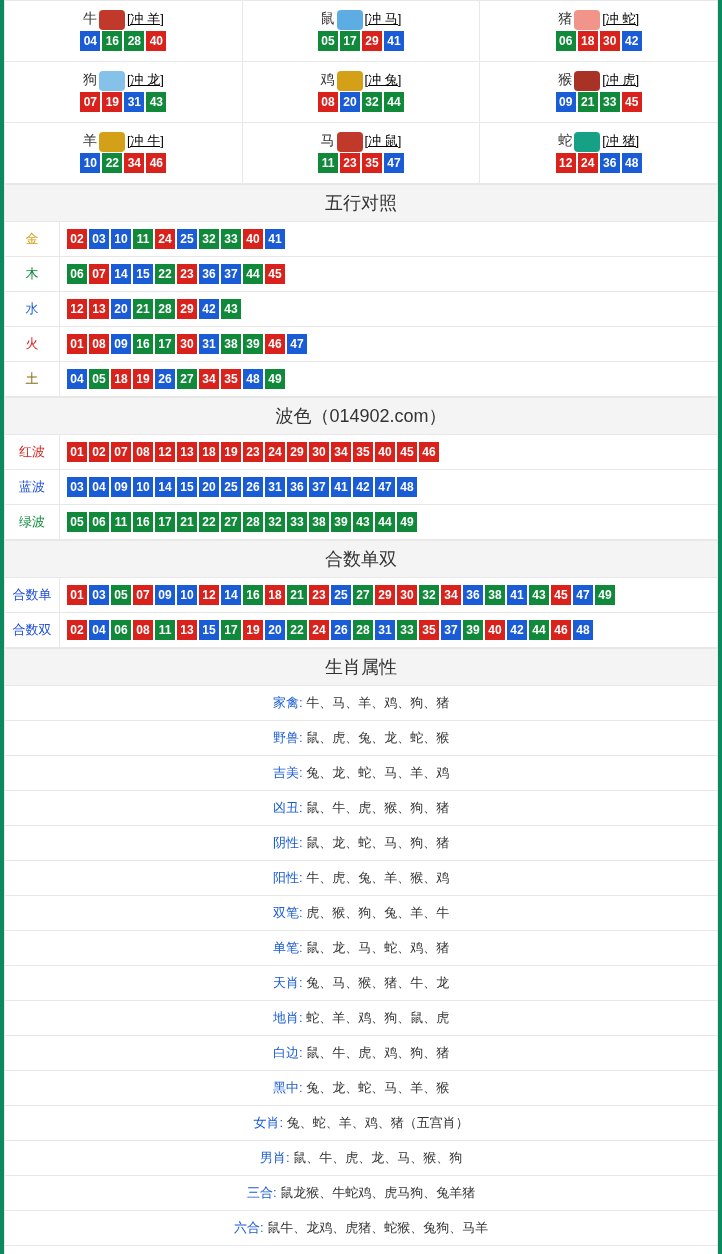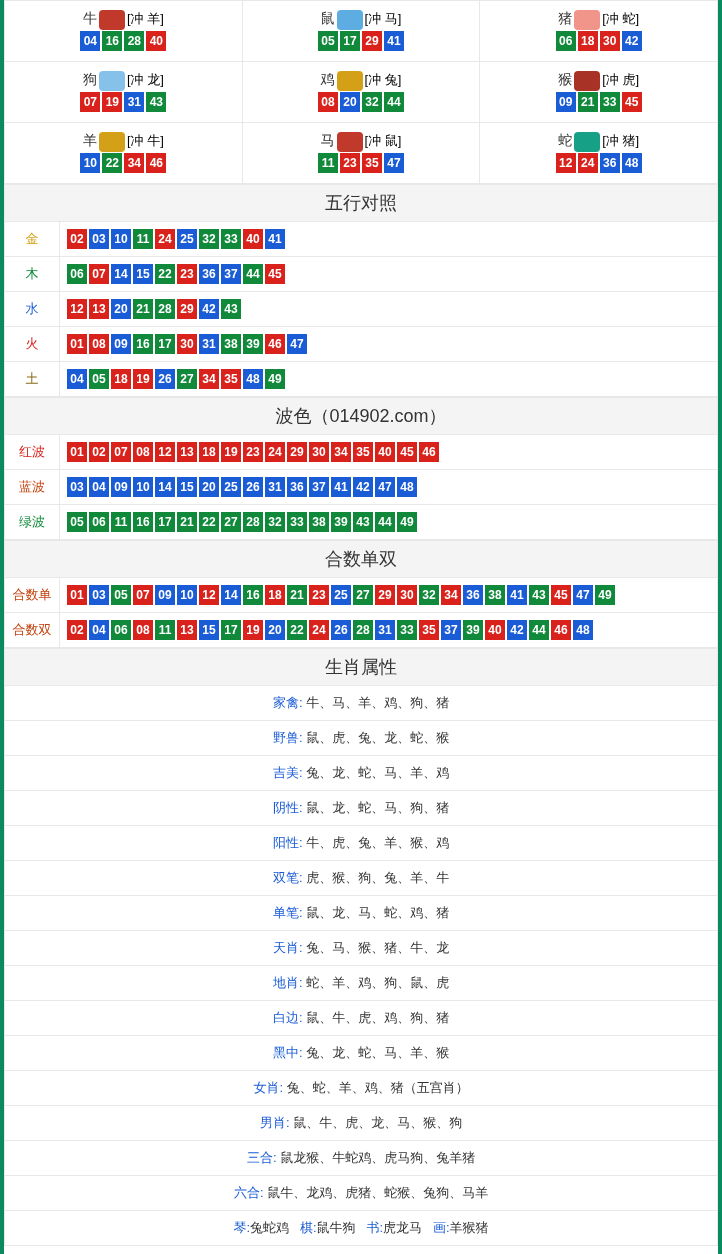--- a/index.html
+++ b/index.html
@@ -1,35 +1,35 @@
 <!DOCTYPE html>
 <html><head>
 <meta charset="utf-8">
 <style>
   body{margin:0;font-family:Arial,"Microsoft YaHei",sans-serif;font-size:13px;color:#333;background:#fff;}
   .wrap{border-left:4px solid #0a8a5f;border-right:4px solid #0a8a5f;min-height:1254px;width:714px;margin:0 auto;}
   table{width:100%;border-collapse:collapse;}
   td,th{border:1px solid #e8e8e8;padding:6px 4px;text-align:center;vertical-align:middle;}
   .zrow td{height:48px;}
   .zname{font-size:14px;}
-  .zcong{color:#000;}
+  .zcong{color:#000;text-decoration:underline;}
   .numrow{}
   .num{display:inline-block;width:20px;height:20px;line-height:20px;color:#fff;font-size:12px;font-weight:bold;text-align:center;margin:1px;}
   .r{background:#d9221c;}
   .b{background:#1a5cd6;}
   .g{background:#108a3a;}
   .secthdr{background:#f4f4f4;font-size:18px;padding:6px;}
   .lab{width:46px;font-size:13px;}
   .lab-gold{color:#d4a017;}
   .lab-wood{color:#108a3a;}
   .lab-water{color:#1a5cd6;}
   .lab-fire{color:#d9221c;}
   .lab-earth{color:#8a6d1a;}
   .lab-red{color:#d9221c;}
-  .lab-blue{color:#c2410c;}
+  .lab-blue{color:#1d4ed8;}
   .lab-green{color:#108a3a;}
   .left{text-align:left;padding-left:6px;}
   .attrlab{color:#1a5cd6;}
   .attr-row{padding:8px;margin-left:25px;}
   .zicon{display:inline-block;width:26px;height:20px;vertical-align:middle;border-radius:4px;margin:0 2px;}
   .c-ox{background:#c0392b;}
   .c-rat{background:#5dade2;}
   .c-pig{background:#f1948a;}
   .c-dog{background:#85c1e9;}
   .c-rooster{background:#d4a017;}
@@ -169,20 +169,23 @@
         <tr>
           <td class="attr-row"><span class="attrlab">家禽:</span> <span>牛、马、羊、鸡、狗、猪</span></td>
         </tr>
         <tr>
           <td class="attr-row"><span class="attrlab">野兽:</span> <span>鼠、虎、兔、龙、蛇、猴</span></td>
         </tr>
         <tr>
           <td class="attr-row"><span class="attrlab">吉美:</span> <span>兔、龙、蛇、马、羊、鸡</span></td>
         </tr>
         <tr>
+          <td class="attr-row"><span class="attrlab">凶丑:</span> <span>鼠、牛、虎、猴、狗、猪</span></td>
+        </tr>
+        <tr>
           <td class="attr-row"><span class="attrlab">阴性:</span> <span>鼠、龙、蛇、马、狗、猪</span></td>
         </tr>
         <tr>
           <td class="attr-row"><span class="attrlab">阳性:</span> <span>牛、虎、兔、羊、猴、鸡</span></td>
         </tr>
         <tr>
           <td class="attr-row"><span class="attrlab">双笔:</span> <span>虎、猴、狗、兔、羊、牛</span></td>
         </tr>
         <tr>
           <td class="attr-row"><span class="attrlab">单笔:</span> <span>鼠、龙、马、蛇、鸡、猪</span></td>

